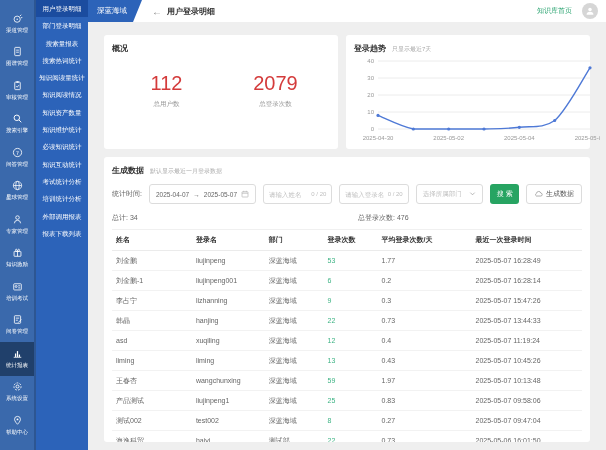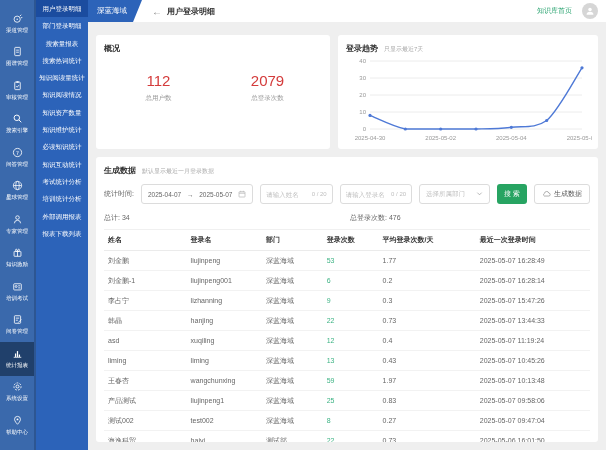--- a/index.html
+++ b/index.html
@@ -19,28 +19,28 @@
   
   .main{flex:1;display:flex;flex-direction:column;min-width:0}
   header{height:22px;background:#fff;display:flex;align-items:center;flex-shrink:0}
   .ws-tab{height:22px;line-height:22px;background:#2c63b9;color:#fff;font-size:7.5px;padding:0 15px 0 9px;
     clip-path:polygon(0 0,100% 0,calc(100% - 9px) 100%,0 100%);cursor:pointer}
   .back{color:#888;font-size:10px;margin:0 5px 0 10px;cursor:pointer}
   .crumb{font-size:8px;color:#333;font-weight:bold}
   .spacer{flex:1}
   .home-link{font-size:7px;color:#2ba471;margin-right:10px;cursor:pointer;text-decoration:none}
   .avatar{width:16px;height:16px;border-radius:50%;background:#d6d6d6;margin-right:8px;display:flex;align-items:center;justify-content:center;cursor:pointer;flex-shrink:0}
-  .content{flex:1;padding:13px 8px 8px;display:flex;flex-direction:column;min-height:0}
+  .content{flex:1;padding:13px 16px 8px;display:flex;flex-direction:column;min-height:0}
   .row1{display:flex;gap:8px}
   .card{background:#fff;border-radius:3px}
   h3{font-size:8px;color:#333}
   .overview{width:234px;height:114px;padding:8px;flex-shrink:0}
   .stats{display:flex;margin-top:18px;text-align:center}
   .stat{flex:1}
-  .stat .num{font-size:15px;color:#d43b3b}
+  .stat .num{font-size:20px;color:#d43b3b}
   .stat .slbl{font-size:6.5px;color:#999;margin-top:5px}
   .trend{flex:1;height:114px;padding:8px 8px 2px;min-width:0}
   .card-head{display:flex;align-items:flex-end;gap:6px}
   .sub{font-size:6px;color:#aaa}
   #chart svg{display:block;margin-top:1px}
   
   .detail{margin-top:8px;flex:1;padding:8px;display:flex;flex-direction:column;overflow:hidden}
   .filters{display:flex;align-items:center;gap:7px;margin-top:8px;flex-wrap:nowrap}
   .flabel{font-size:7px;color:#666;white-space:nowrap}
   .box{height:20px;border:1px solid #dcdcdc;border-radius:3px;display:flex;align-items:center;background:#fff}

